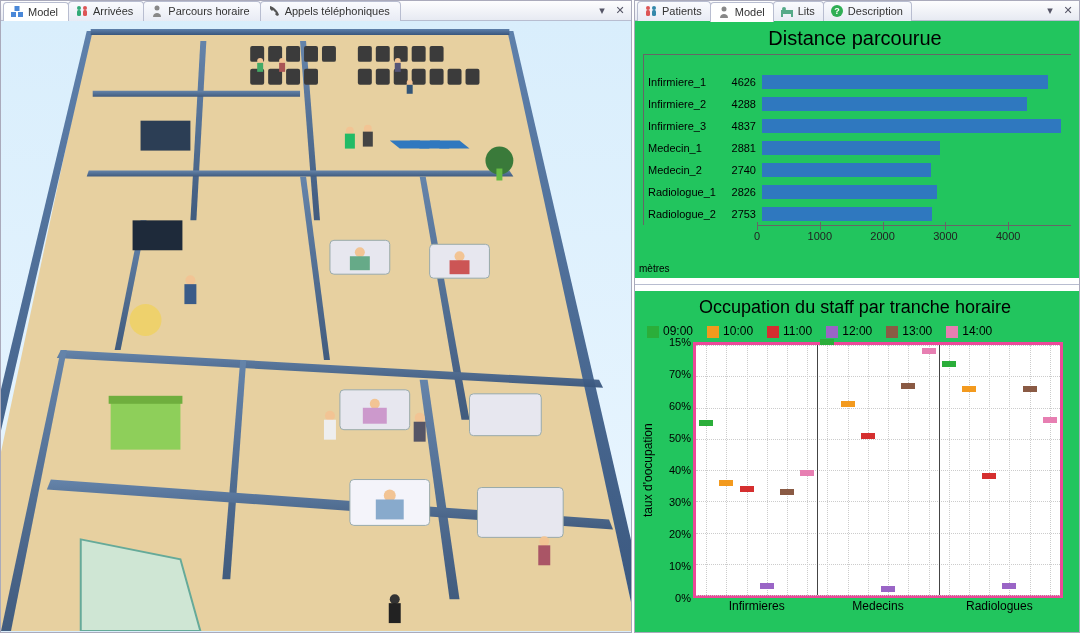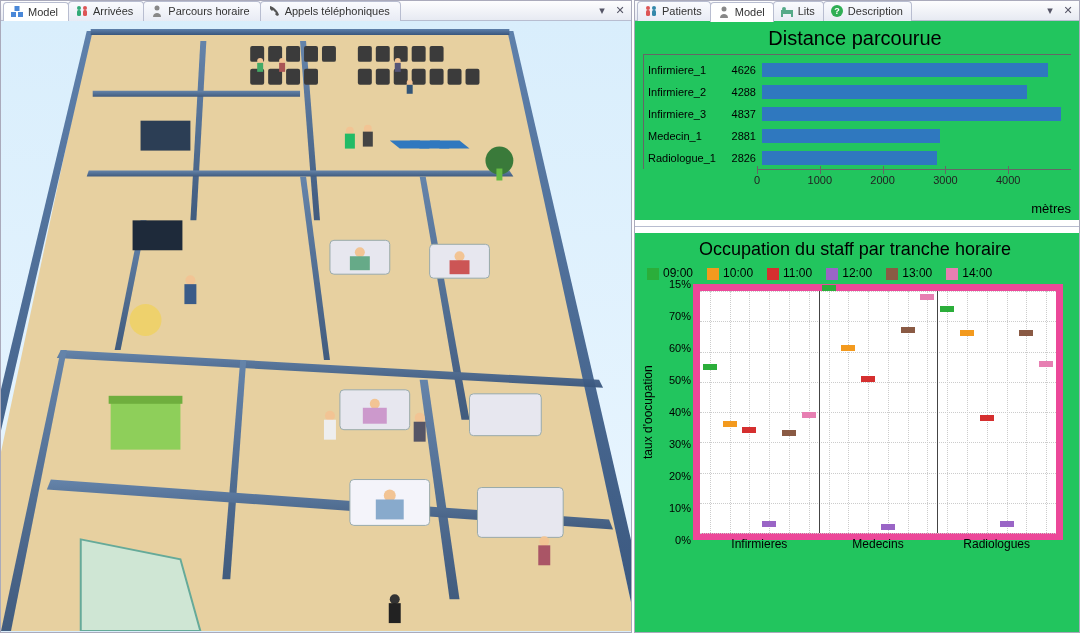--- a/index.html
+++ b/index.html
@@ -20,31 +20,31 @@
   .chartbox { flex:0 0 auto; background:#22c55e; padding:6px 8px 4px 4px; }
   .chart-title { text-align:center; font-size:20px; font-weight:400; margin-bottom:4px; }
   .bars-row { display:flex; align-items:center; height:22px; }
   .bars-row .lbl { width:78px; text-align:left; font-size:11px; padding-left:4px;}
   .bars-row .val { width:40px; text-align:right; font-size:11px; padding-right:6px;}
   .bars-row .barcell { flex:1; position:relative; height:14px; }
   .bars-row .bar { position:absolute; top:0; bottom:0; left:0; background:#2f78bf; }
   .axis { position:relative; height:18px; margin-left:118px; border-top:1px solid #666; }
   .axis .tick { position:absolute; top:-4px; width:1px; height:8px; background:#666;}
   .axis .tlabel{ position:absolute; top:4px; transform:translateX(-50%); font-size:11px; color:#222;}
-  .axis-title { text-align:right; font-size:13px; margin-top:14px;}
-  .hbar-area { border:1px solid #666; border-right:none; border-bottom:none; margin-left:4px; padding-top:4px;}
+  .axis-title { text-align:left; font-size:10px; margin-top:20px;}
+  .hbar-area { border:1px solid #666; border-right:none; border-bottom:none; margin-left:4px; padding-top:16px;}
   .divider { height:1px; background:#b8bdd0; margin:2px 0;}
   .legend { display:flex; gap:14px; align-items:center; padding:2px 8px 4px 8px; }
   .swatch { width:12px; height:12px; display:inline-block; margin-right:4px; vertical-align:middle;}
   .legend span { font-size:12px; }
   .grplot { display:flex; height:260px; padding-bottom:4px; }
   .ylab { writing-mode:vertical-rl; transform:rotate(180deg); text-align:center; font-size:12px; padding:0 2px;}
   .yticks { width:36px; position:relative; }
   .yticks div { position:absolute; right:2px; transform:translateY(50%); font-size:11px; }
-  .plot { flex:1; position:relative; border:7px solid #ec4899; background:#fff; margin-right:8px;text-decoration:underline;}
+  .plot { flex:1; position:relative; border:3px solid #ec4899; background:#fff; margin-right:8px;text-decoration:underline;}
   .gridh { position:absolute; left:0; right:0; height:0; border-top:1px dotted #ccc;}
   .gridv { position:absolute; top:0; bottom:0; width:0; border-left:1px dotted #ccc;}
   .catline { position:absolute; top:0; bottom:0; border-left:1px solid #444;}
   .marker { position:absolute; width:14px; height:6px; transform:translate(-50%,50%);}
   .xcat { position:absolute; bottom:-18px; transform:translateX(-50%); font-size:12px; }
   .right .tabbar .tab { padding-right:8px; }
   svg text { font-family:inherit; }
 </style>
 </head>
 <body>
@@ -293,24 +293,38 @@
               </div>
             </div>
             <div class="bars-row">
               <div class="lbl">Medecin_1</div>
               <div class="val">2881</div>
               <div class="barcell">
                 <div class="bar" style="width: 57.62%; background: rgb(47, 120, 191);"></div>
               </div>
             </div>
             <div class="bars-row">
+              <div class="lbl">Medecin_2</div>
+              <div class="val">2740</div>
+              <div class="barcell">
+                <div class="bar" style="width: 54.8%; background: rgb(47, 120, 191);"></div>
+              </div>
+            </div>
+            <div class="bars-row">
               <div class="lbl">Radiologue_1</div>
               <div class="val">2826</div>
               <div class="barcell">
                 <div class="bar" style="width: 56.52%; background: rgb(47, 120, 191);"></div>
+              </div>
+            </div>
+            <div class="bars-row">
+              <div class="lbl">Radiologue_2</div>
+              <div class="val">2753</div>
+              <div class="barcell">
+                <div class="bar" style="width: 55.06%; background: rgb(47, 120, 191);"></div>
               </div>
             </div>
           </div>
         <div class="axis" id="hbar-axis">
             <div class="tick" style="left: 0%;"></div>
             <div class="tlabel" style="left: 0%;">0</div>
             <div class="tick" style="left: 20%;"></div>
             <div class="tlabel" style="left: 20%;">1000</div>
             <div class="tick" style="left: 40%;"></div>
             <div class="tlabel" style="left: 40%;">2000</div>

